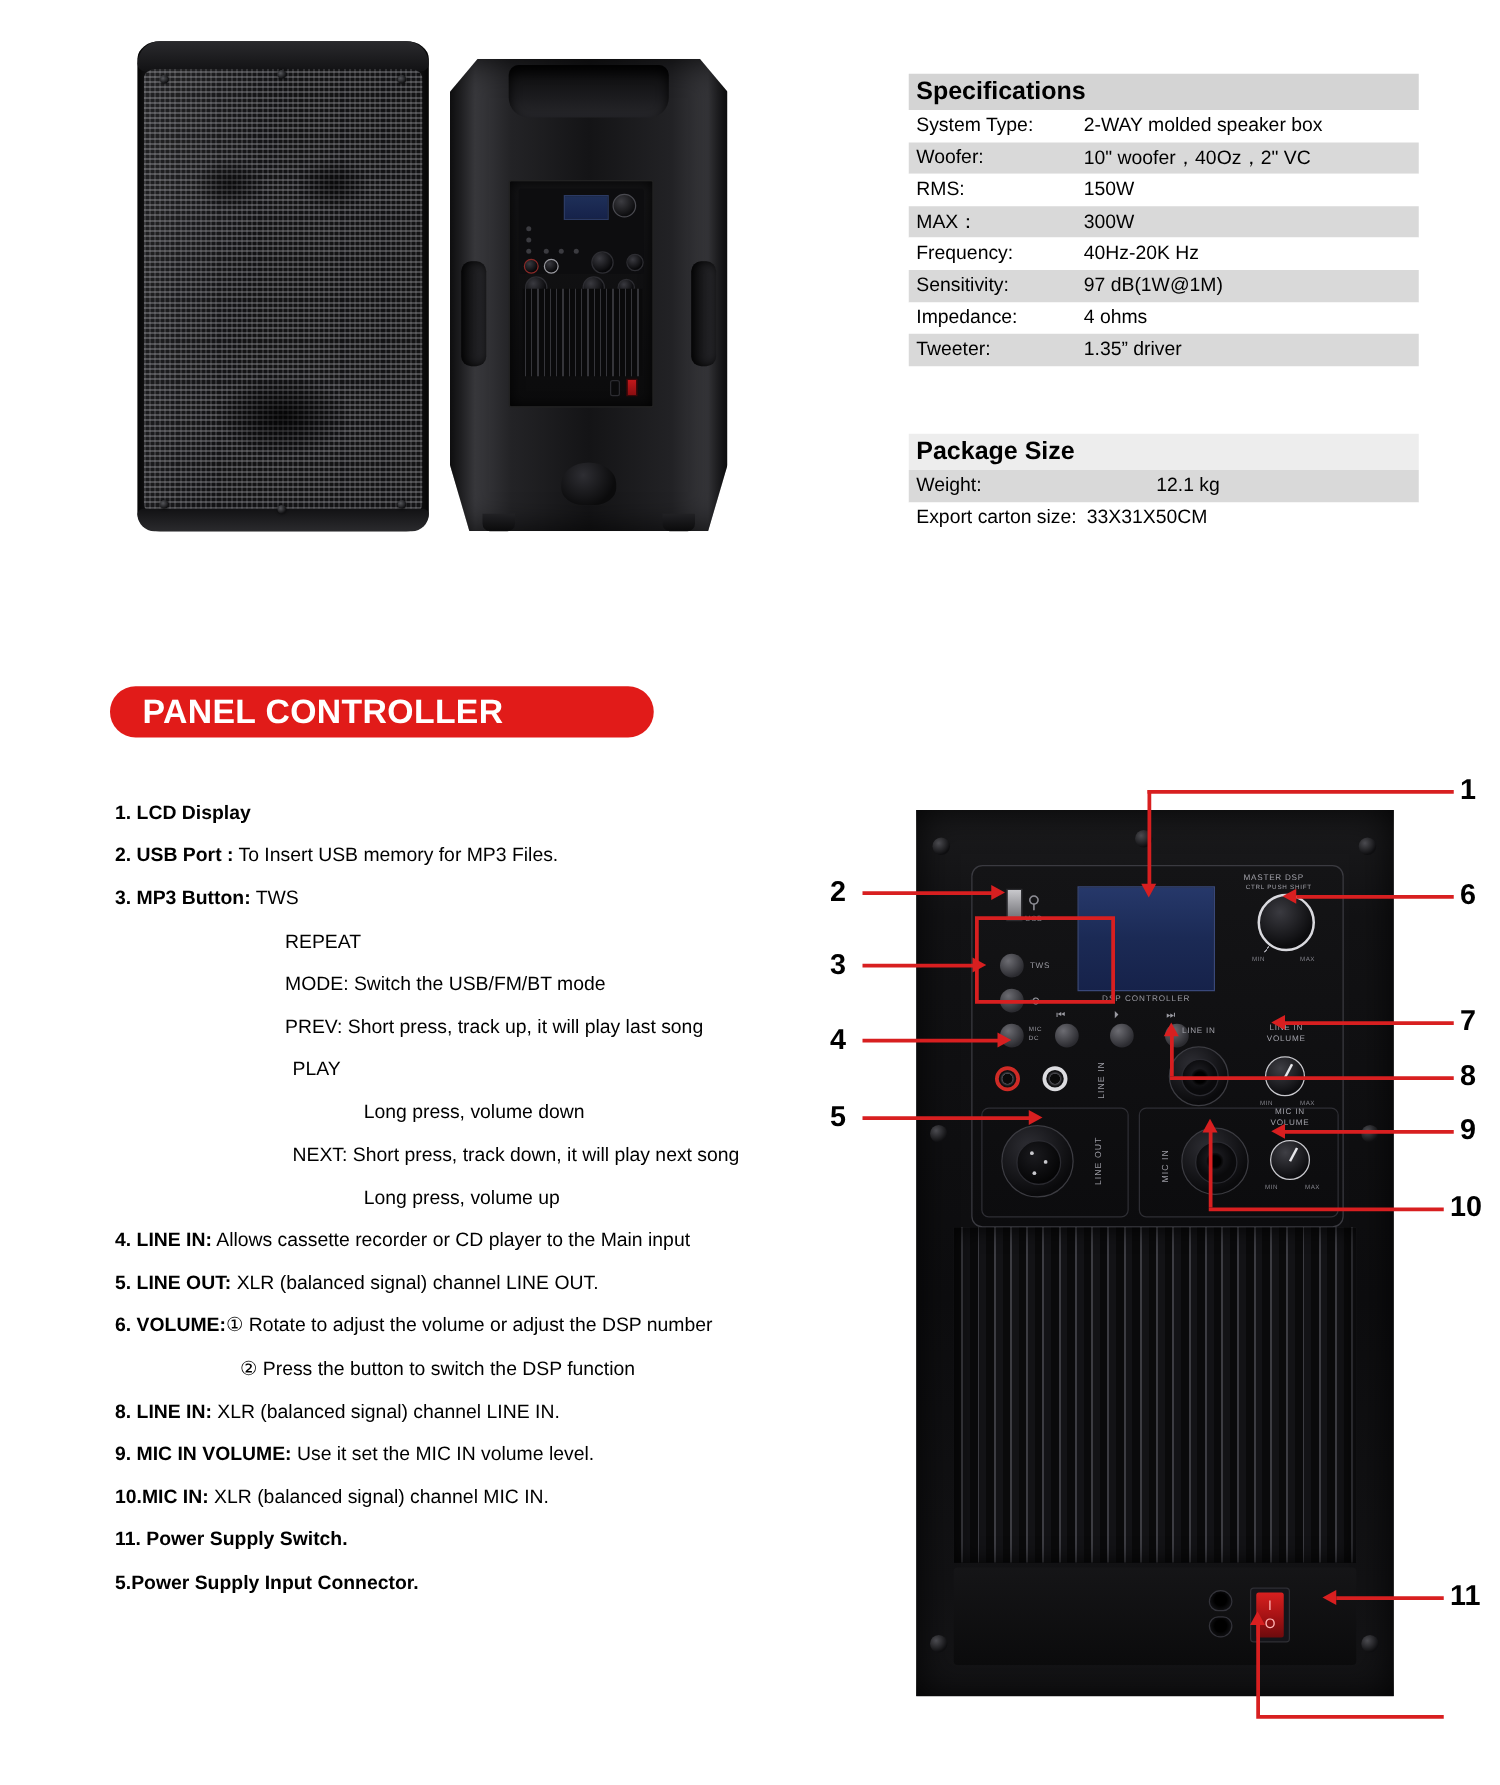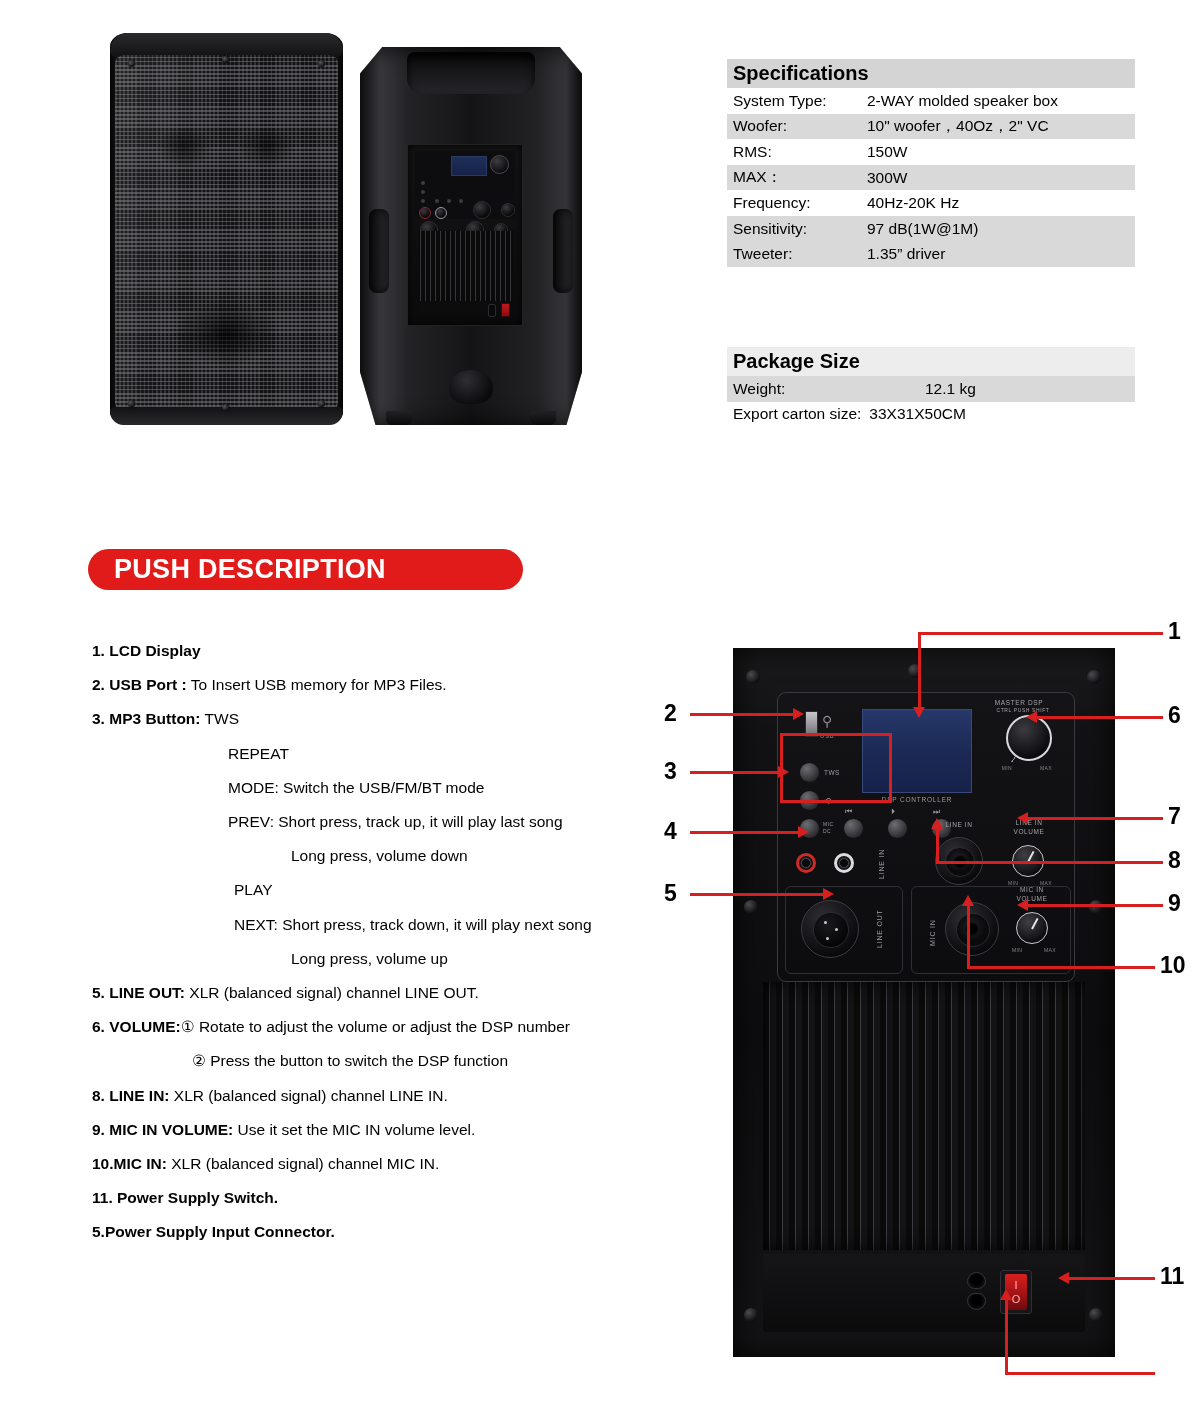--- a/index.html
+++ b/index.html
@@ -364,53 +364,58 @@
     <span class="spec-val">300W</span>
   </div>
   <div class="spec-row plain">
     <span class="spec-key">Frequency:</span>
     <span class="spec-val">40Hz-20K Hz</span>
   </div>
   <div class="spec-row alt">
     <span class="spec-key">Sensitivity:</span>
     <span class="spec-val">97 dB(1W@1M)</span>
   </div>
+  <div class="spec-row plain">
+    <span class="spec-key">Impedance:</span>
+    <span class="spec-val">4 ohms</span>
+  </div>
   <div class="spec-row alt">
     <span class="spec-key">Tweeter:</span>
     <span class="spec-val">1.35” driver</span>
   </div>
 </div>
 
 <div class="spec-table" id="package-size">
   <div class="spec-title light">Package Size</div>
   <div class="spec-row alt">
     <span class="spec-key">Weight:</span>
     <span class="spec-val indent">12.1 kg</span>
   </div>
   <div class="spec-row plain">
     <span class="spec-key wide">Export carton size:</span>
     <span class="spec-val">33X31X50CM</span>
   </div>
 </div>
 
 <div id="panel-heading">
-  <span>PUSH DESCRIPTION</span>
+  <span>PANEL CONTROLLER</span>
 </div>
 
 <div id="desc-list">
   <div class="d-item"><b>1.</b><b> LCD Display</b><span></span></div>
   <div class="d-item"><b>2.</b><b> USB Port :</b><span> To Insert USB memory for MP3 Files.</span></div>
   <div class="d-item"><b>3.</b><b> MP3 Button:</b><span> TWS</span></div>
   <div class="d-item ind1">REPEAT</div>
   <div class="d-item ind1">MODE: Switch the USB/FM/BT mode</div>
   <div class="d-item ind1">PREV:  Short press, track up, it will play last song</div>
+  <div class="d-item ind2">PLAY</div>
   <div class="d-item ind3">Long press, volume down</div>
-  <div class="d-item ind2">PLAY</div>
   <div class="d-item ind2">NEXT: Short press, track down, it will play next song</div>
   <div class="d-item ind3">Long press, volume up</div>
+  <div class="d-item"><b>4.</b><b> LINE IN:</b><span> Allows cassette recorder or CD player to the Main input</span></div>
   <div class="d-item"><b>5.</b><b> LINE OUT:</b><span> XLR (balanced signal) channel LINE OUT.</span></div>
   <div class="d-item"><b>6.</b><b> VOLUME:</b><span>① Rotate to adjust the volume or adjust the DSP number</span></div>
   <div class="d-item ind4">② Press the button to switch the DSP function</div>
   <div class="d-item"><b>8.</b><b> LINE IN:</b><span> XLR (balanced signal) channel LINE IN.</span></div>
   <div class="d-item"><b>9.</b><b> MIC IN VOLUME:</b><span> Use it set the MIC IN  volume level.</span></div>
   <div class="d-item"><b>10.</b><b>MIC IN:</b><span> XLR (balanced signal) channel MIC IN.</span></div>
   <div class="d-item"><b>11.</b><b> Power Supply Switch.</b><span></span></div>
   <div class="d-item"><b>5.</b><b>Power Supply Input Connector.</b><span></span></div>
 </div>
 

